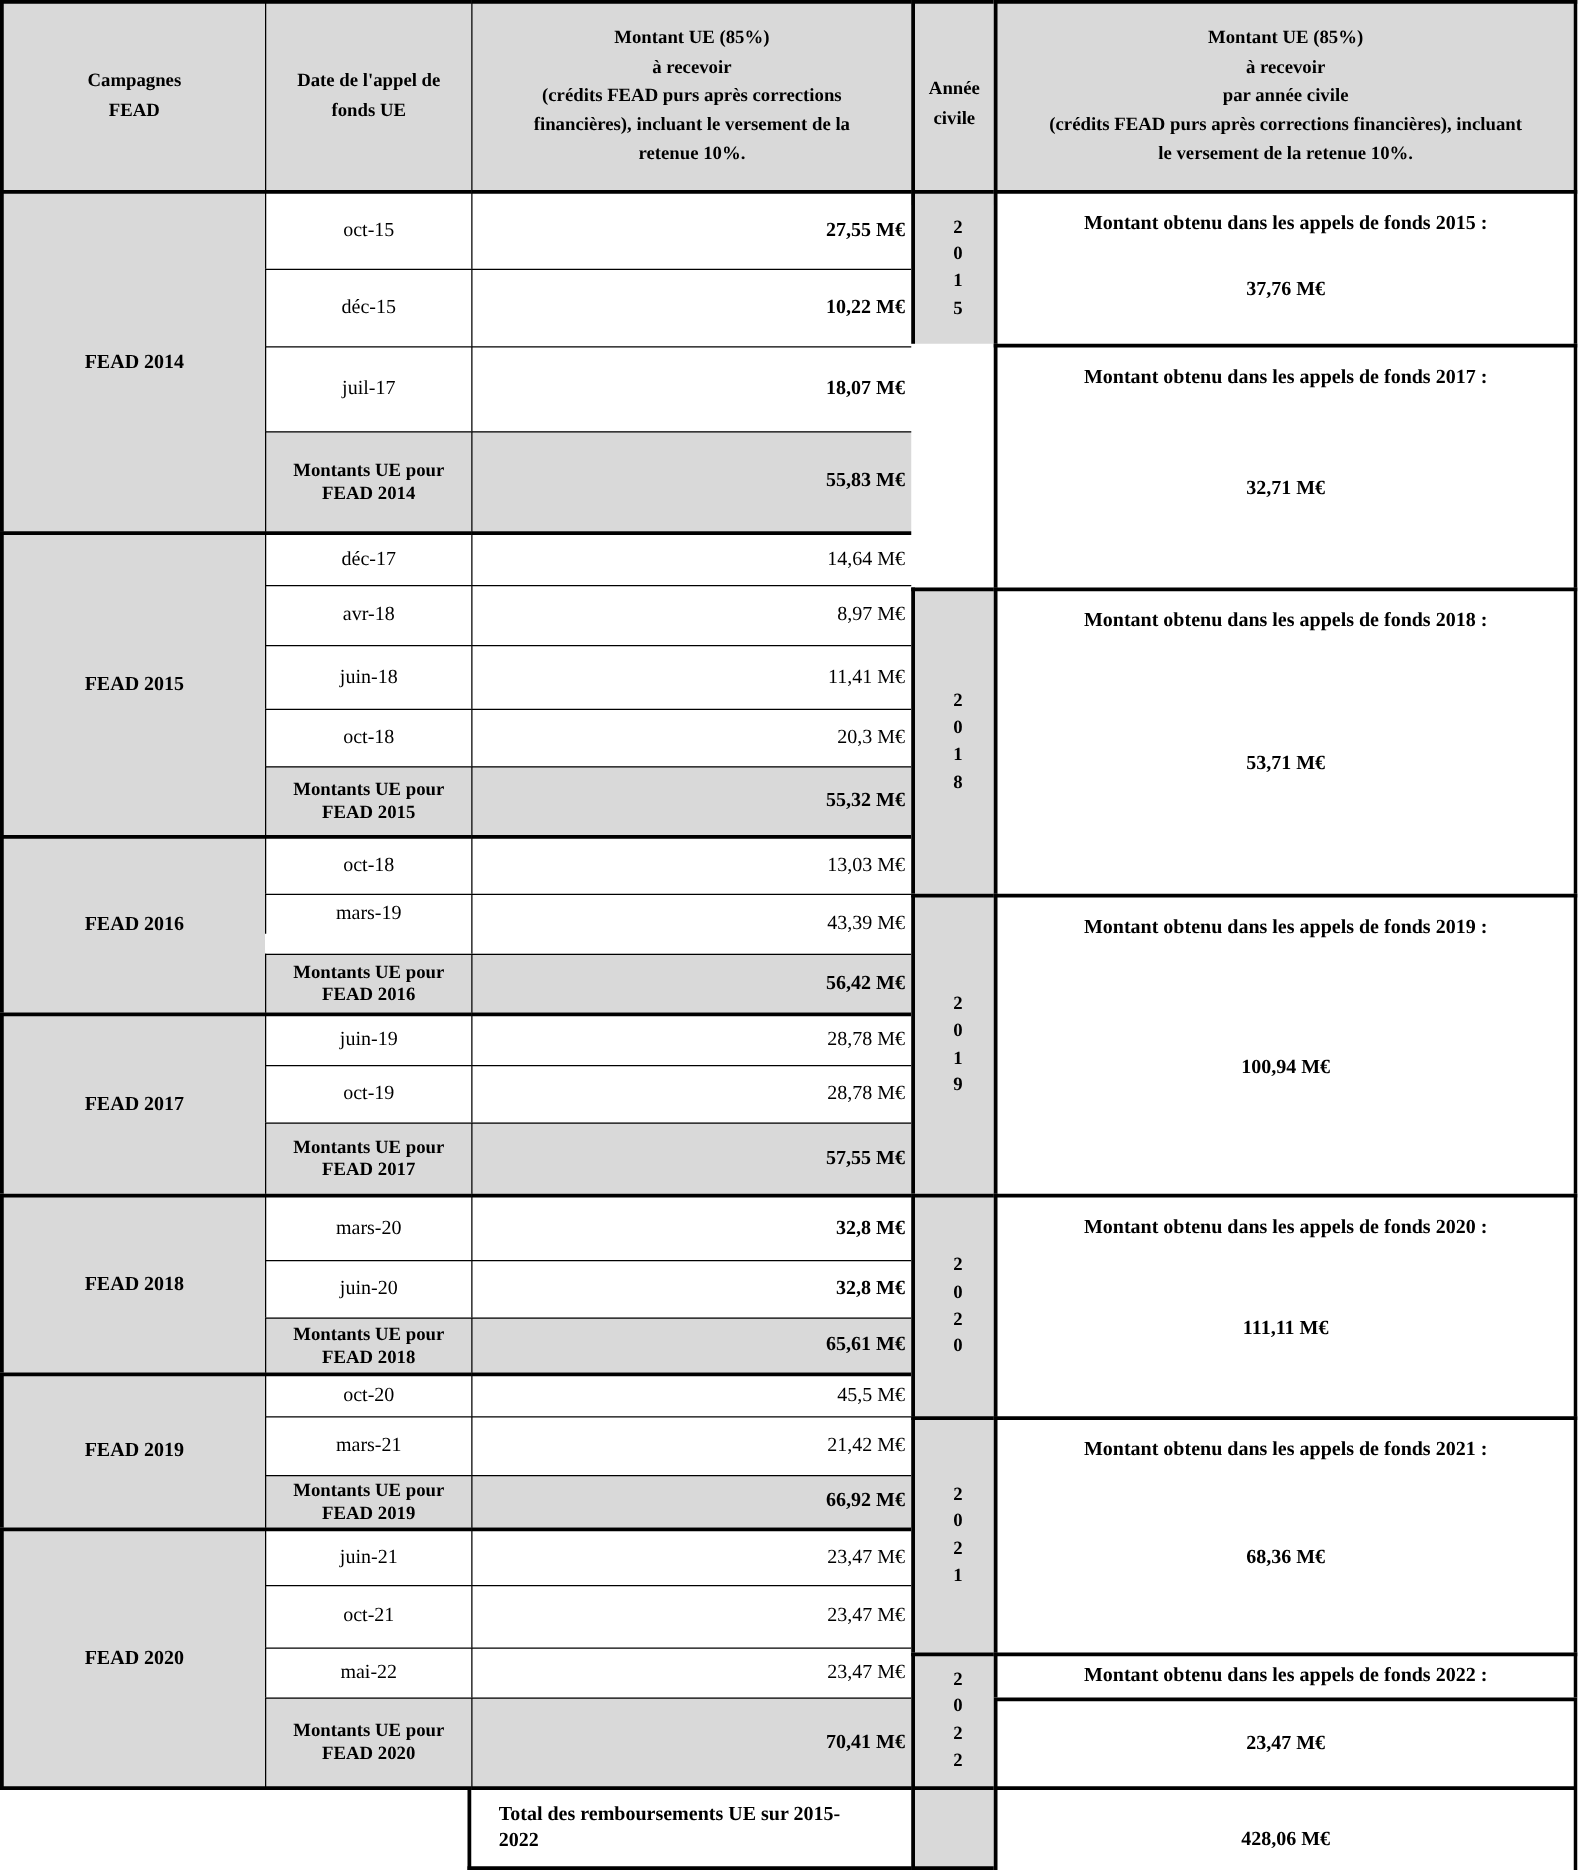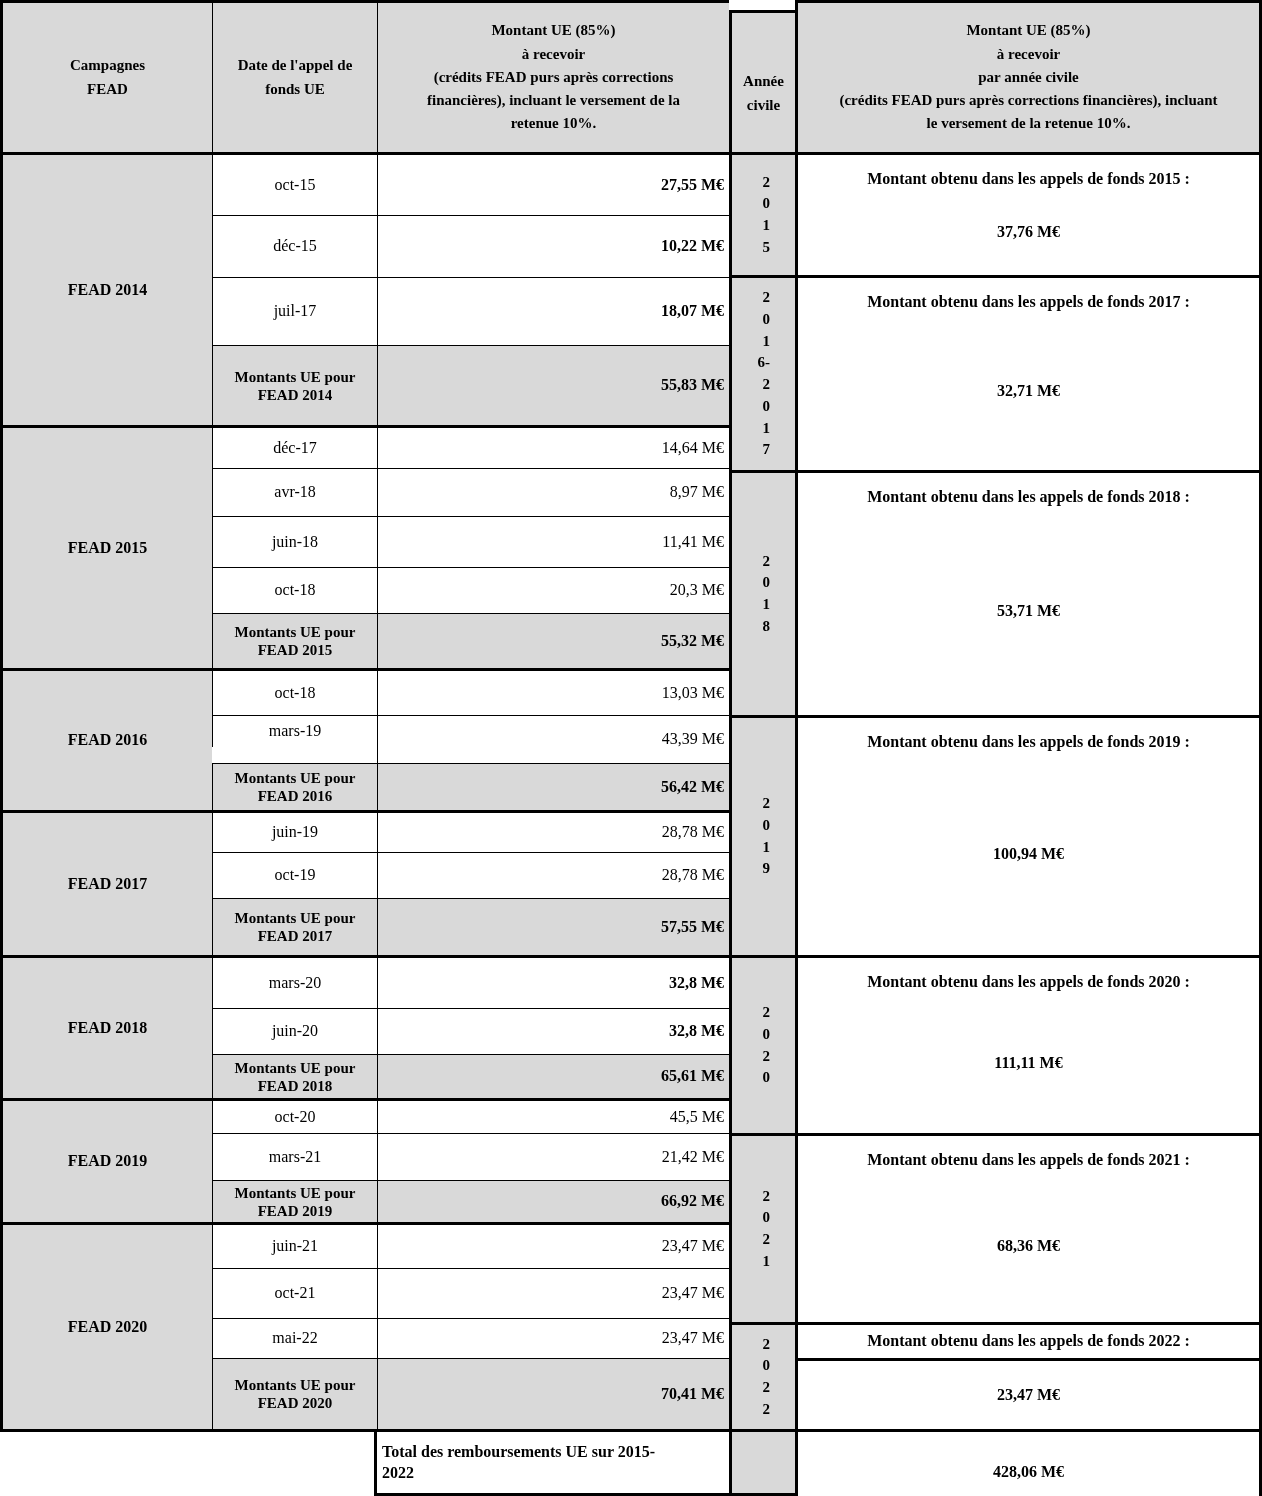--- a/index.html
+++ b/index.html
@@ -14,37 +14,37 @@
   .amt{justify-content:flex-end;padding-right:5px;}
   .mlbl{font-size:15px;line-height:1.2;}
   .bt1{border-top:1px solid #000}.bt3{border-top:3px solid #000}
   .bl1{border-left:1px solid #000}.bl3{border-left:3px solid #000}
   .br3{border-right:3px solid #000}.bb3{border-bottom:3px solid #000}
   .ystack{display:block;width:13px;margin:0 auto;word-break:break-all;
           font-weight:700;font-size:15px;line-height:1.45;text-align:right;}
   .blk{flex-direction:column;align-items:stretch;padding-top:14px;}
   .blk .bl-label{text-align:center;font-weight:700;flex:0 0 auto;}
   .blk .bl-val{flex:1 1 auto;display:flex;align-items:center;justify-content:center;font-weight:700;}
-  .tot-label{justify-content:flex-start;text-align:left;padding:2px 4px 2px 5px;font-weight:700;}
+  .tot-label{justify-content:flex-start;text-align:left;padding:2px 4px 2px 22px;font-weight:700;}
 </style>
 </head>
 <body>
 
 <div id="stage">
 
   <div class="cell g hdr bt3 bl3" style="left:0;top:0;width:212px;height:152px">Campagnes
 FEAD</div>
   <div class="cell g hdr bt3 bl1" style="left:212px;top:0;width:165px;height:152px">Date de l'appel de
 fonds UE</div>
   <div class="cell g hdr bt3 bl1" style="left:377px;top:0;width:352px;height:152px">Montant UE (85%)
 à recevoir
 (crédits FEAD purs après corrections
 financières), incluant le versement de la
 retenue 10%.</div>
-  <div class="cell g hdr bt3 bl3" style="left:729px;top:10px;width:66px;height:164px">Année
+  <div class="cell g hdr bt3 bl3" style="left:729px;top:0;width:66px;height:164px">Année
 civile</div>
   <div class="cell g hdr bt3 bl3 br3" style="left:795px;top:0;width:467px;height:152px">Montant UE (85%)
 à recevoir
 par année civile
 (crédits FEAD purs après corrections financières), incluant
 le versement de la retenue 10%.</div>
 
   <div class="cell g b bt3 bl3" style="left:0;top:152px;width:212px;height:273px">FEAD 2014</div>
   <div class="cell g b bt3 bl3" style="left:0;top:425px;width:212px;height:243px">FEAD 2015</div>
   <div class="cell g b bt3 bl3" style="left:0;top:668px;width:212px;height:142px">FEAD 2016</div>
@@ -114,21 +114,20 @@
   <div class="cell bt1 bl1" style="left:212px;top:1318px;width:165px;height:40px">mai-22</div>
   <div class="cell amt bt1 bl1" style="left:377px;top:1318px;width:352px;height:40px">23,47 M€</div>
   <div class="cell g b mlbl bt1 bl1 bb3" style="left:212px;top:1358px;width:165px;height:74px">Montants UE pour
 FEAD 2020</div>
   <div class="cell g b amt bt1 bl1 bb3" style="left:377px;top:1358px;width:352px;height:74px">70,41 M€</div>
 
   <div class="cell tot-label bl3 bb3" style="left:374px;top:1432px;width:355px;height:64px">Total des remboursements UE sur 2015-
 2022</div>
 
   <div class="cell g bt3 bl3" style="left:729px;top:152px;width:66px;height:123px"><span class="ystack">2015</span></div>
-  <div class="cell g bt3 bl3" style="left:729px;top:275px;width:66px;height:195px"><span class="ystack">2016-2017</span></div>
   <div class="cell g bt3 bl3" style="left:729px;top:470px;width:66px;height:245px"><span class="ystack">2018</span></div>
   <div class="cell g bt3 bl3" style="left:729px;top:715px;width:66px;height:240px"><span class="ystack">2019</span></div>
   <div class="cell g bt3 bl3" style="left:729px;top:955px;width:66px;height:178px"><span class="ystack">2020</span></div>
   <div class="cell g bt3 bl3" style="left:729px;top:1133px;width:66px;height:189px"><span class="ystack">2021</span></div>
   <div class="cell g bt3 bl3 bb3" style="left:729px;top:1322px;width:66px;height:110px"><span class="ystack">2022</span></div>
   <div class="cell g bl3 bb3" style="left:729px;top:1432px;width:66px;height:64px"></div>
 
   <div class="cell blk bt3 bl3 br3" style="left:795px;top:152px;width:467px;height:123px">
     <div class="bl-label">Montant obtenu dans les appels de fonds 2015 :</div>
     <div class="bl-val">37,76 M€</div>

